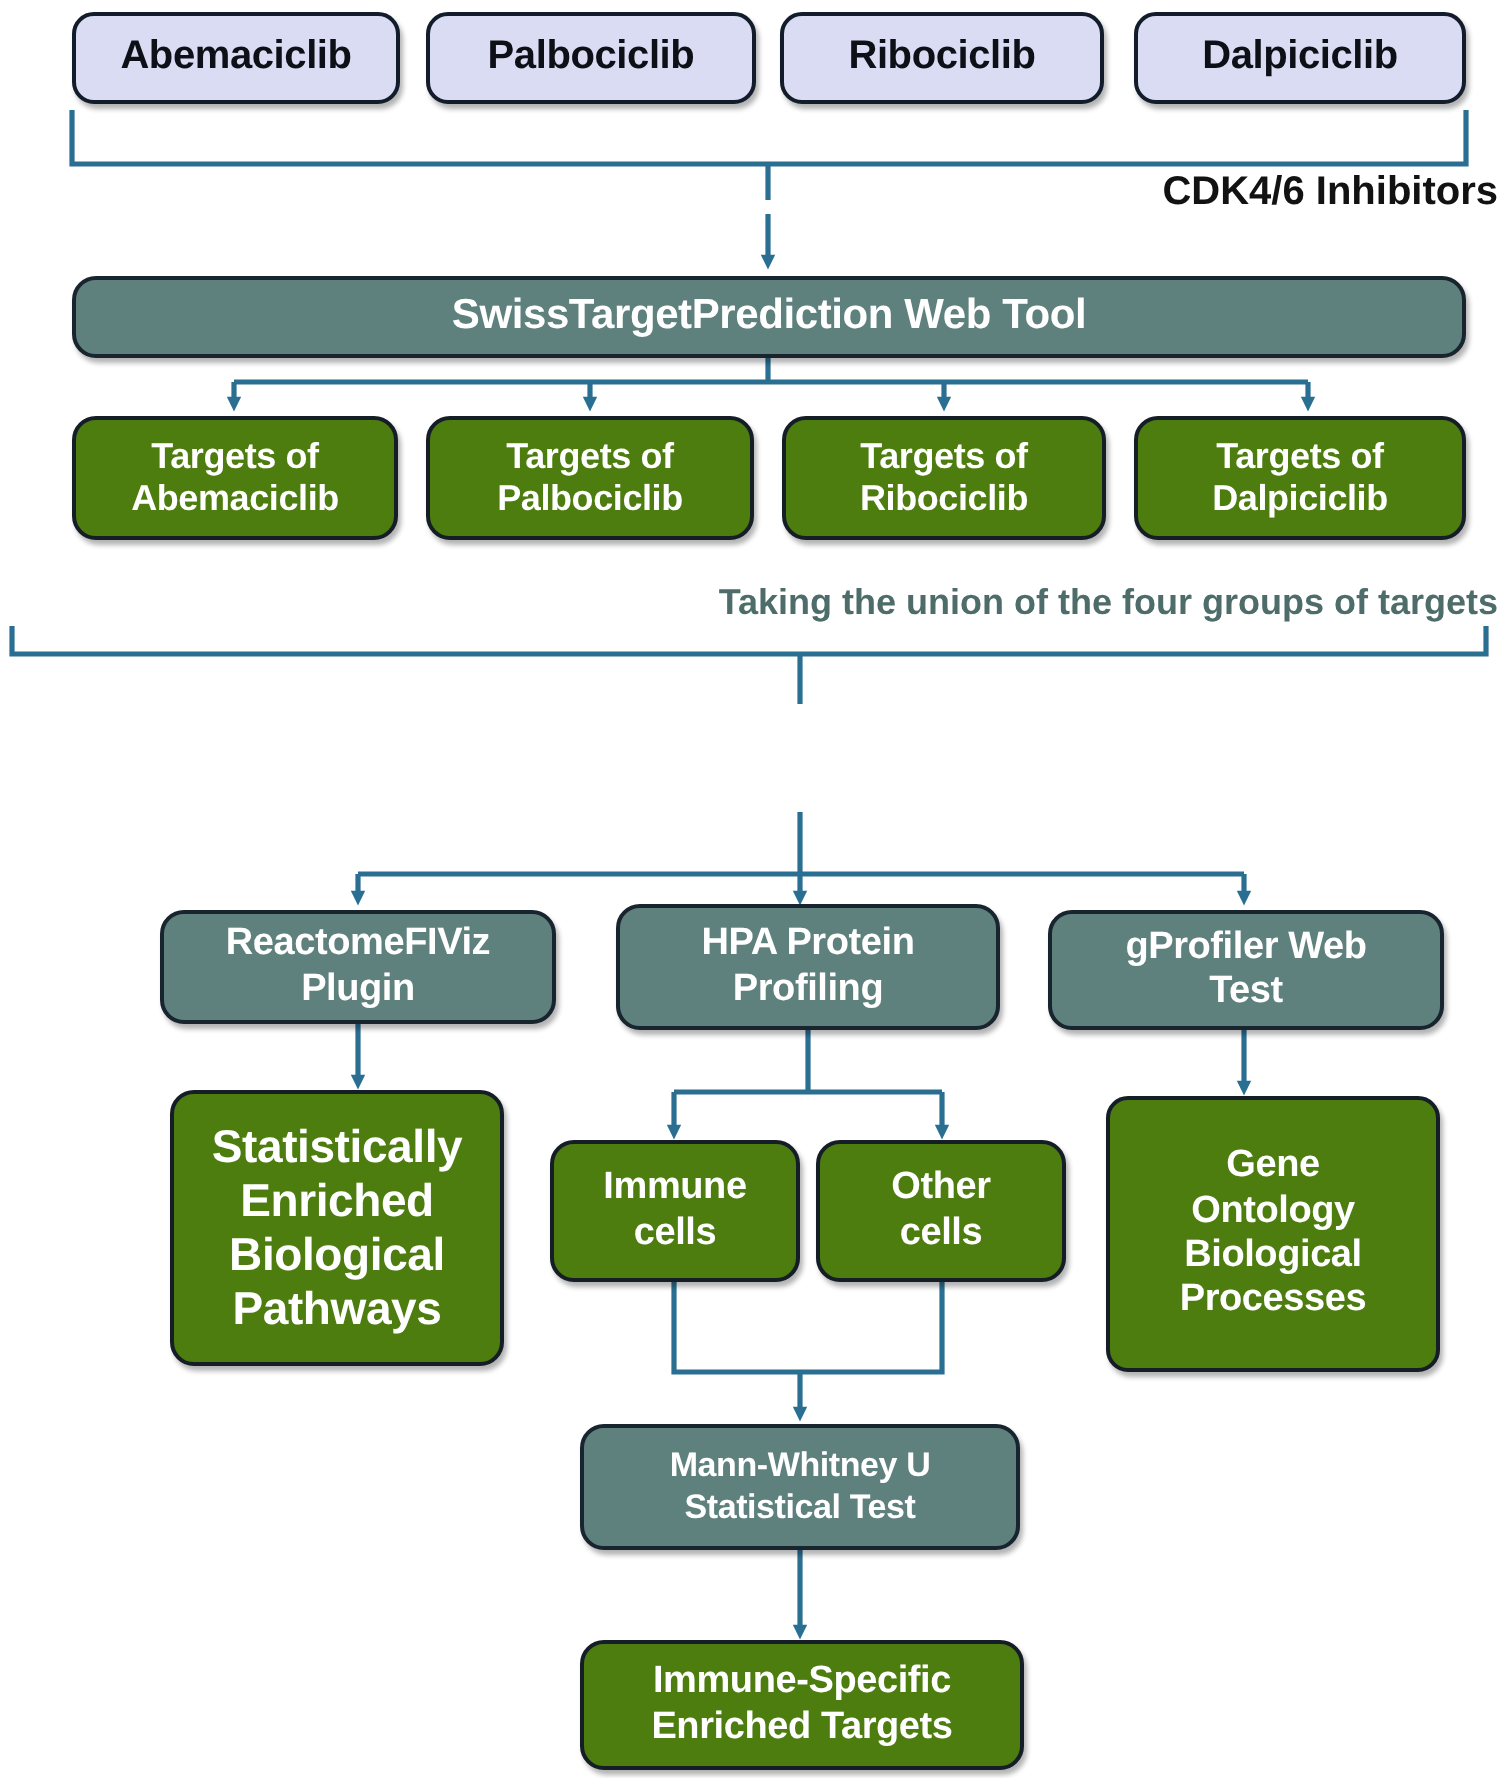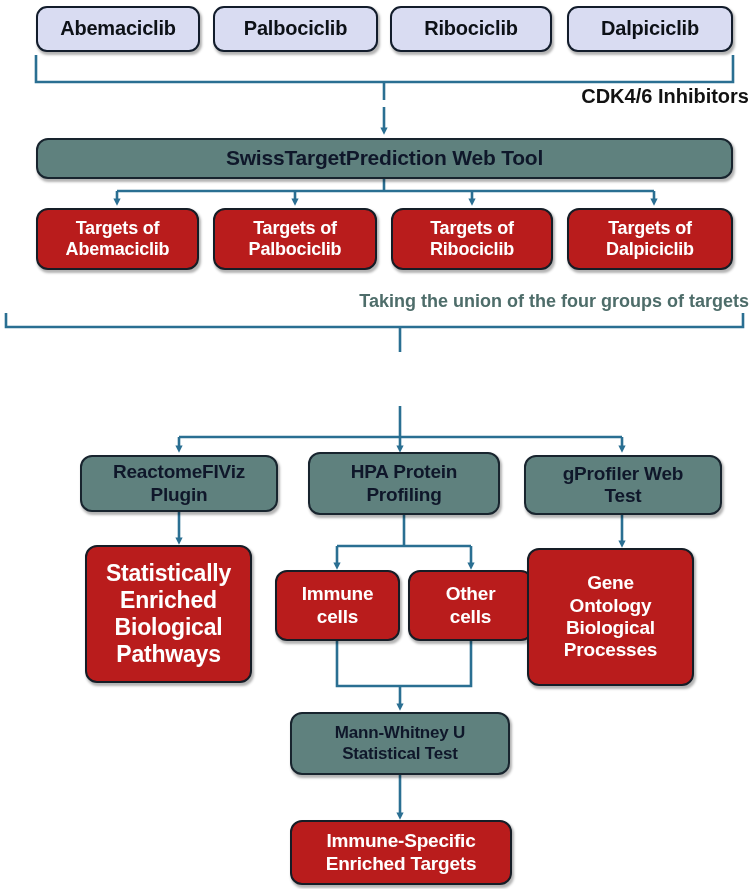--- a/index.html
+++ b/index.html
@@ -42,25 +42,25 @@
   .node.lav {
     background: #d9dcf2;
     border: 2.5px solid #121c2b;
     color: #0d1117;
     box-shadow: 1.5px 2.5px 2.5px rgba(0,0,0,0.30);
     border-radius: 11px;
   }
   .node.teal {
     background: #5f817e;
     border: 2.5px solid #18242e;
-    color: #0f172a;
+    color: #ffffff;
     box-shadow: 1.5px 2.5px 2.5px rgba(0,0,0,0.30);
   }
   .node.dark {
-    background: #b91c1c;
+    background: #4d7c0f;
     border: 2.5px solid #151d26;
     color: #ffffff;
     box-shadow: 1.5px 2.5px 2.5px rgba(0,0,0,0.30);
   }
   .caption {
     position: absolute;
     text-align: right;
     font-weight: bold;
     z-index: 3;
     white-space: nowrap;
@@ -154,21 +154,21 @@
   <div class="node dark" style="left:85px; top:545px; width:167px; height:138px; font-size:23px;">Statistically
 Enriched
 Biological
 Pathways</div>
 
   <div class="node dark" style="left:275px; top:570px; width:125px; height:71px; font-size:19px;">Immune
 cells</div>
   <div class="node dark" style="left:408px; top:570px; width:125px; height:71px; font-size:19px;">Other
 cells</div>
 
-  <div class="node dark" style="left:527px; top:548px; width:167px; height:138px; font-size:19px;">Gene
+  <div class="node dark" style="left:553px; top:548px; width:167px; height:138px; font-size:19px;border-radius:11px;">Gene
 Ontology
 Biological
 Processes</div>
 
   <div class="node teal" style="left:290px; top:712px; width:220px; height:63px; font-size:17px;">Mann-Whitney U
 Statistical Test</div>
 
   <div class="node dark" style="left:290px; top:820px; width:222px; height:65px; font-size:19px;">Immune-Specific
 Enriched Targets</div>
 

